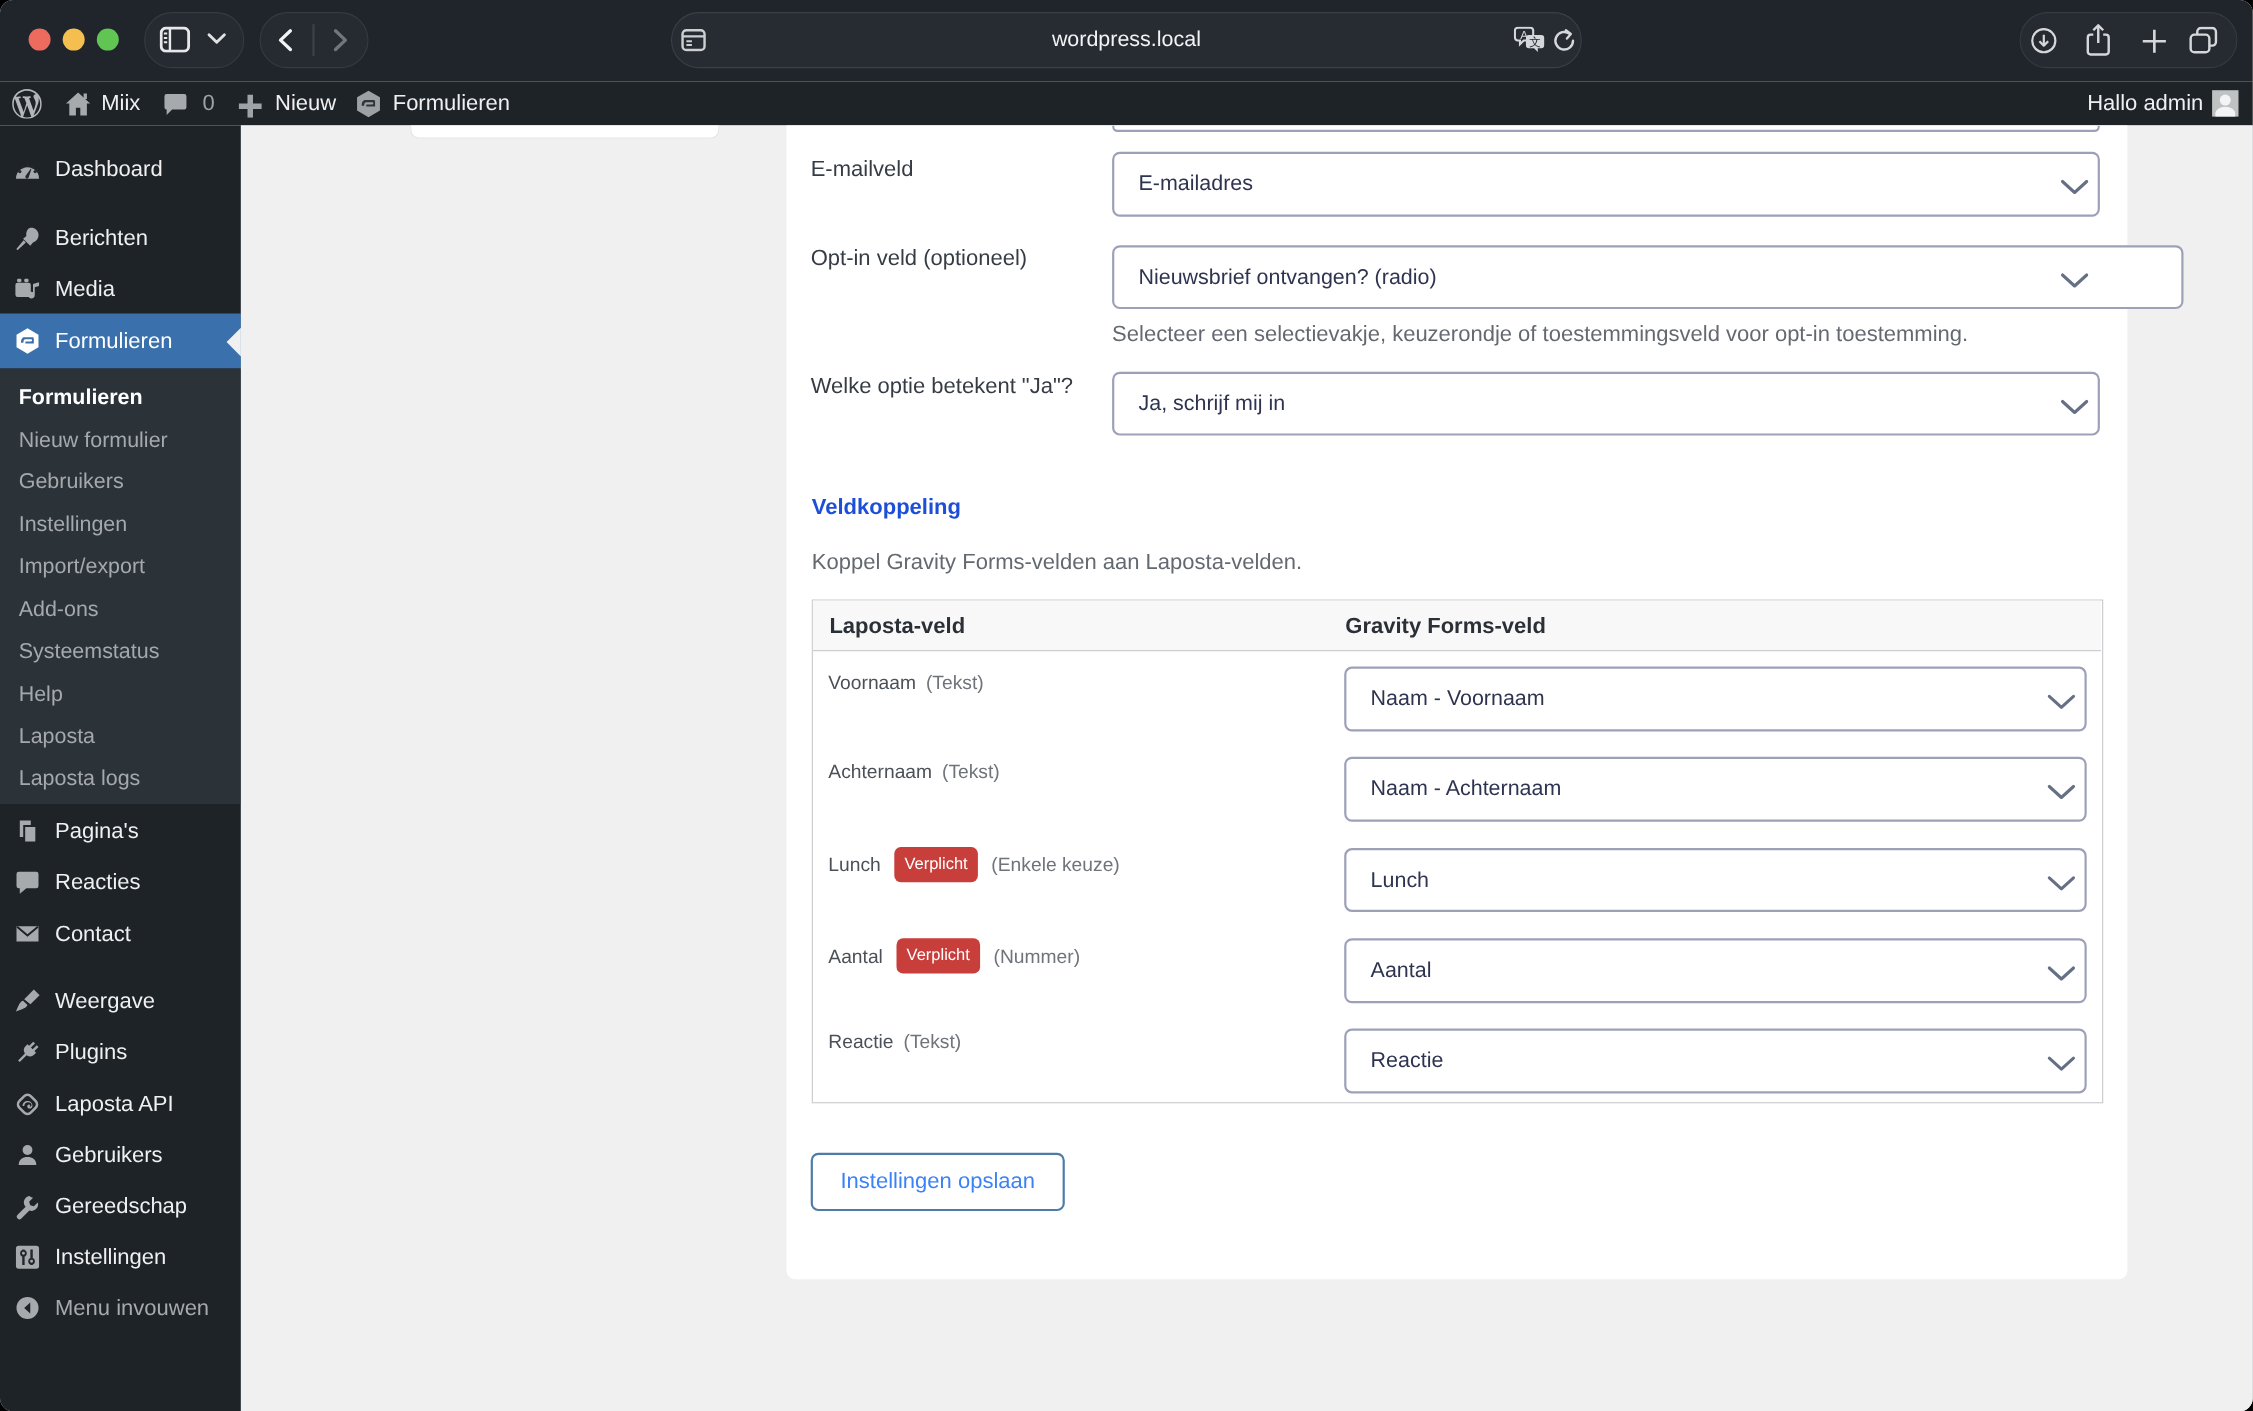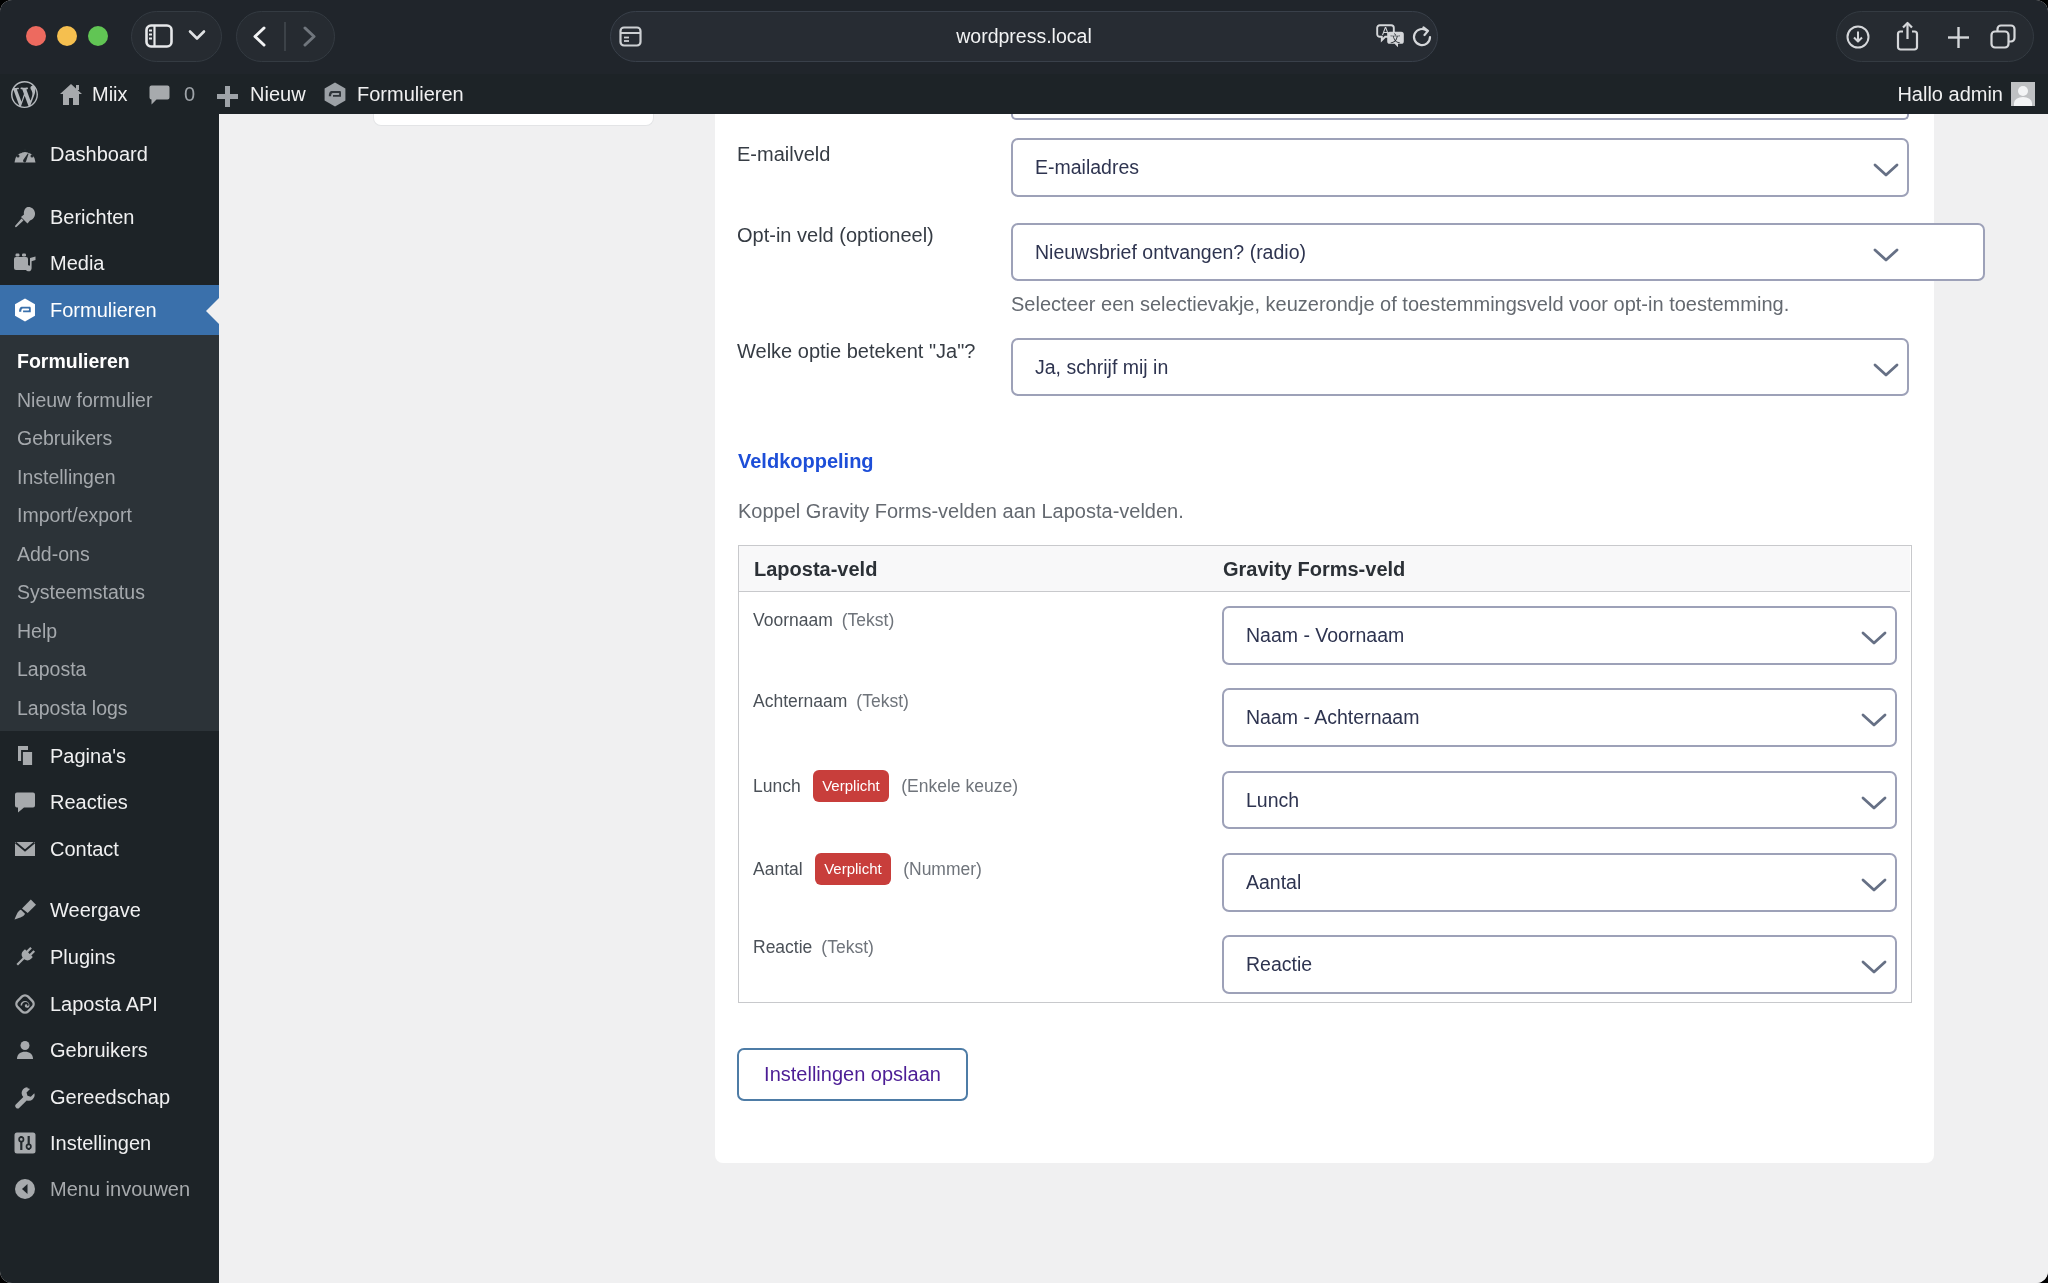--- a/index.html
+++ b/index.html
@@ -339,16 +339,16 @@
       <div class="rowlbl" style="top:817px;">
           <span class="n">Reactie</span>
           <span class="t">(Tekst)</span>
         </div>
       <div class="sel" style="left:507px; top:821px; width:675px; height:59px;">
         <div class="st" style="line-height:55px;">Reactie</div>
         <svg class="chv" style="left:637px;" width="26" height="14" viewBox="0 0 26 14">
             <polyline points="2,2 13,12 24,2" fill="none" stroke="#667085" stroke-width="2.8" stroke-linecap="round" stroke-linejoin="round"></polyline>
           </svg>
       </div>
-      <div class="abs" style="left:22px; top:934px; width:231px; height:53px; border:2px solid #4e7ca6; border-radius:7px; text-align:center; line-height:49px; font-size:20px; color:#4c1d95;">Instellingen opslaan</div>
+      <div class="abs" style="left:22px; top:934px; width:231px; height:53px; border:2px solid #4e7ca6; border-radius:7px; text-align:center; line-height:49px; font-size:20px; color:#3b82f6;">Instellingen opslaan</div>
     </div>
   </div>
 </div>
 
 </body></html>

